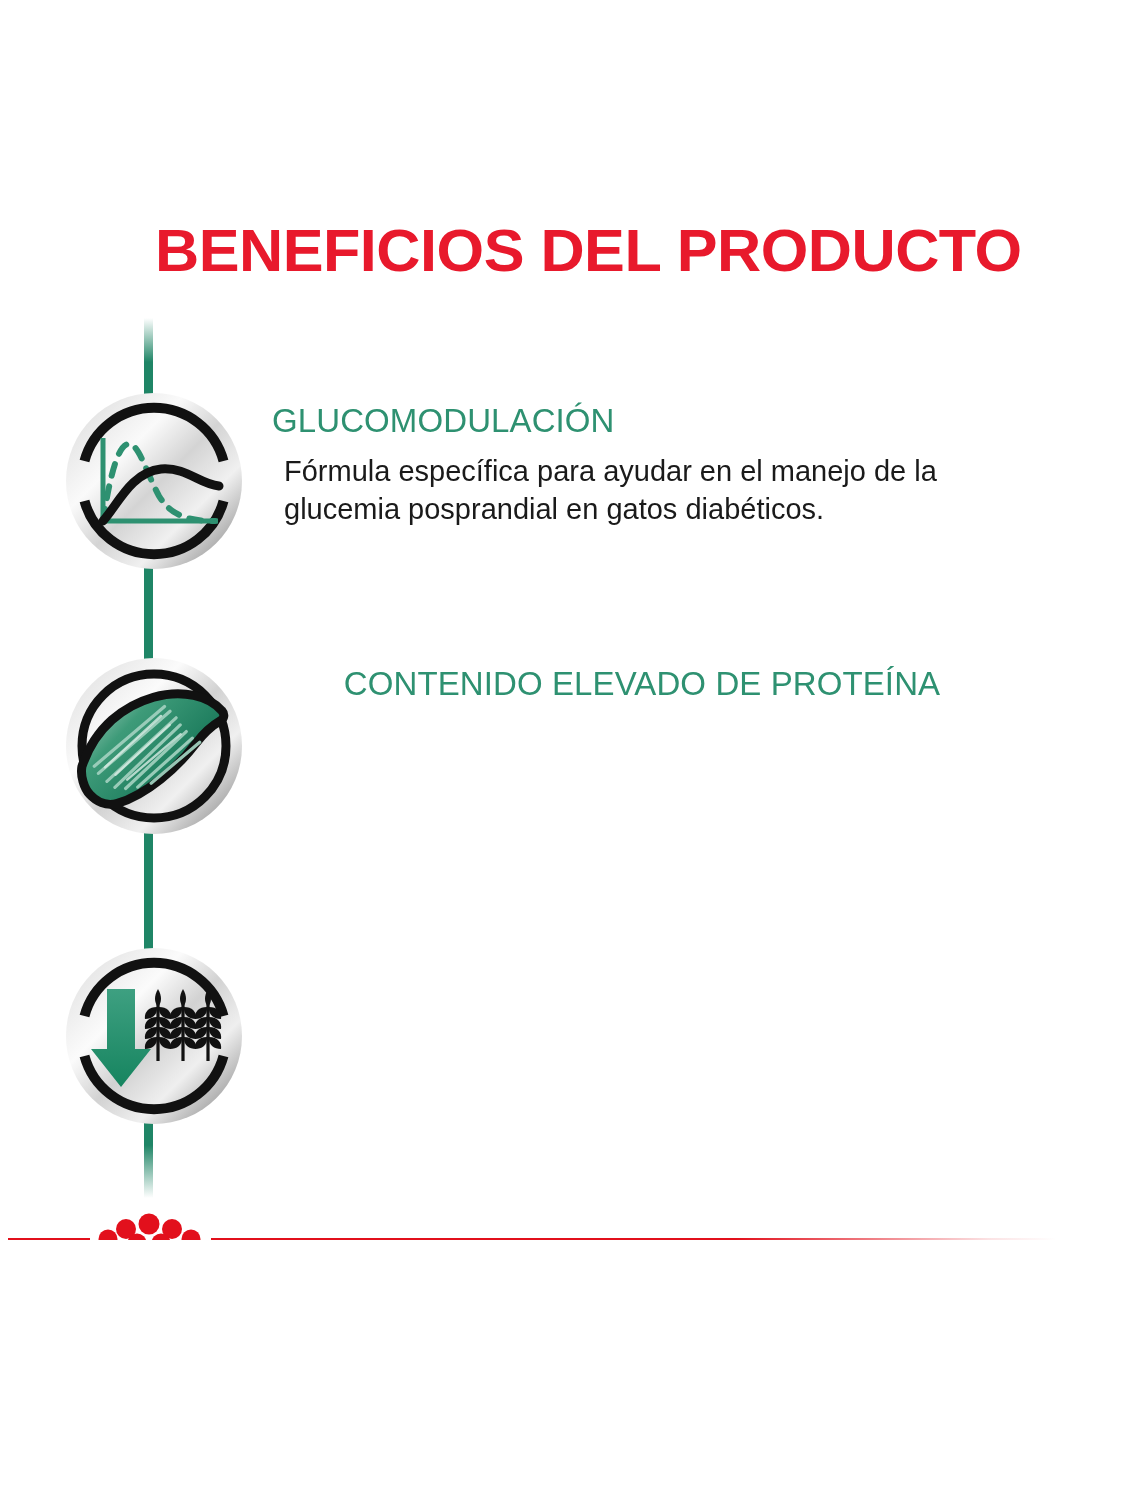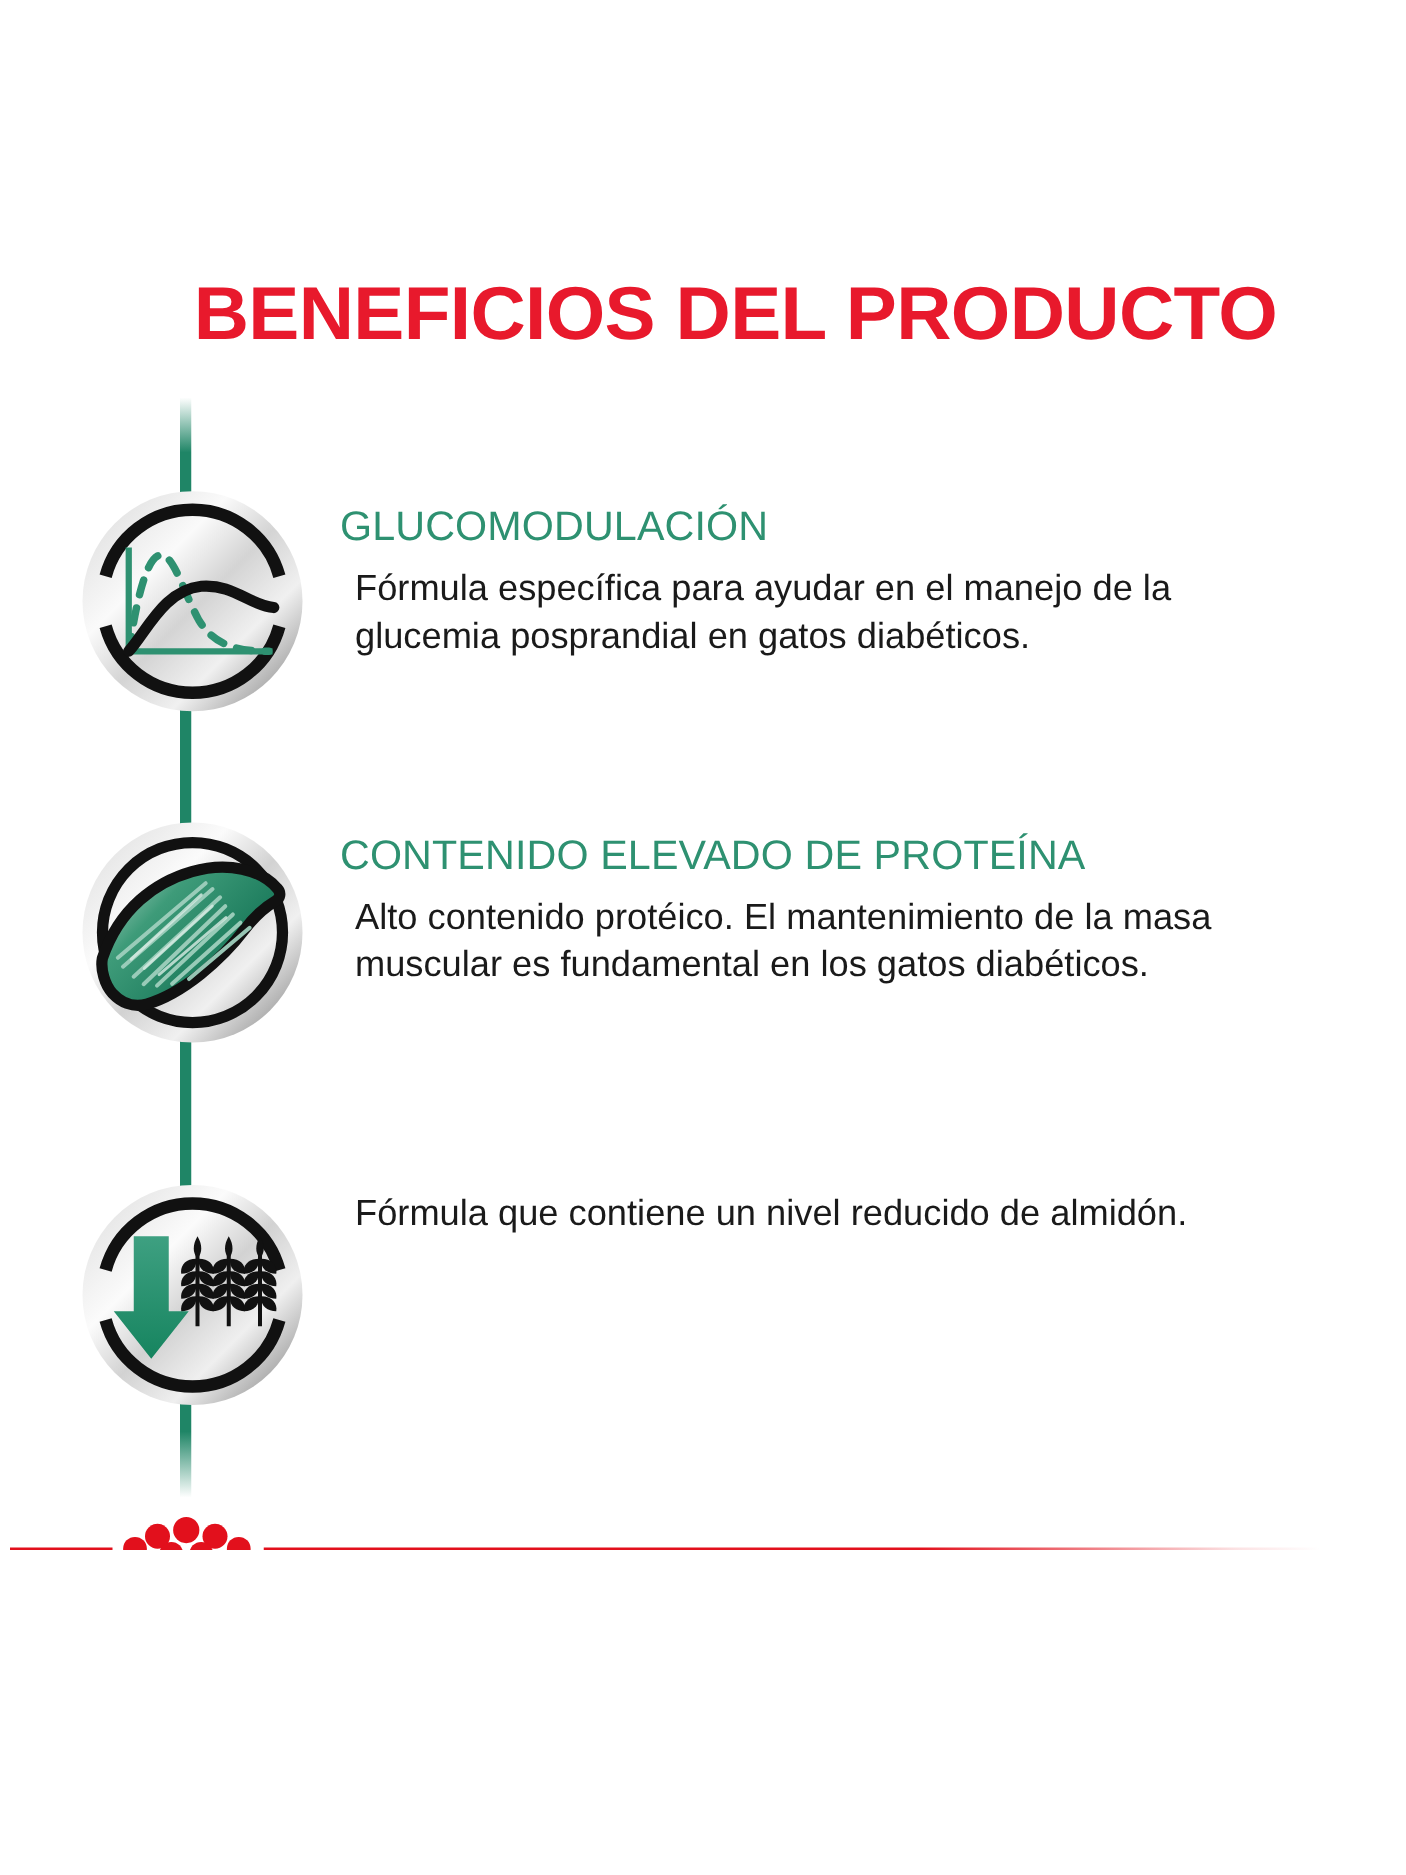--- a/index.html
+++ b/index.html
@@ -94,21 +94,21 @@
     font-weight: normal;
     font-size: 29px;
     line-height: 38px;
     color: #1a1a1a;
     margin: 12px;
     max-width: 730px;
   }
 
   
   #benefit-0 .benefit-text { top: 12px; }
-  #benefit-1 .benefit-text { top: 10px; }
+  #benefit-1 .benefit-text { top: 10px; text-align: center; }
   #benefit-2 .benefit-text { top: -5px; }
 
   
   #footer-bar {
     position: absolute;
     left: 0;
     top: 1234px;
     width: 1125px;
     height: 32px;
   }
@@ -234,21 +234,20 @@
           <g stroke="#D8ECE4" stroke-width="2.4" stroke-linecap="round" opacity="0.8" fill="none">
             <path d="M 46 108 L 112 75"></path>
             <path d="M 56 116 L 120 87"></path>
             <path d="M 38 98 L 106 64"></path>
           </g>
         </g>
       </svg>
     </div>
     <div class="benefit-text">
       <h2 class="benefit-heading">CONTENIDO ELEVADO DE PROTEÍNA</h2>
-      <p class="benefit-body">Alto contenido protéico. El mantenimiento de la masa muscular es fundamental en los gatos diabéticos.</p>
     </div>
   </div>
 
   <div class="benefit-row" id="benefit-2">
     <div class="benefit-icon">
       <svg viewBox="0 0 182 182" xmlns="http://www.w3.org/2000/svg">
         <defs>
           <linearGradient id="silver3" x1="0" y1="0" x2="1" y2="1">
             <stop offset="0%" stop-color="#BDBDBD"></stop>
             <stop offset="14%" stop-color="#E8E8E8"></stop>
@@ -288,21 +287,20 @@
         </g>
 
         <path d="M 44 44 L 72 44 L 72 104 L 88 104 L 58 142 L 28 104 L 44 104 Z" fill="url(#arrowGrad)"></path>
 
         <use href="#wheat-stalk" x="0" y="0" transform="translate(95 48)"></use>
         <use href="#wheat-stalk" x="0" y="0" transform="translate(120 48)"></use>
         <use href="#wheat-stalk" x="0" y="0" transform="translate(145 48)"></use>
       </svg>
     </div>
     <div class="benefit-text">
-      <p class="benefit-body">Fórmula que contiene un nivel reducido de almidón.</p>
     </div>
   </div>
 
   <div id="footer-bar">
     <div id="footer-bar-left"></div>
     <div id="footer-bar-right"></div>
   </div>
 
   <div id="crown-logo">
     <svg viewBox="0 0 122 62" xmlns="http://www.w3.org/2000/svg">

